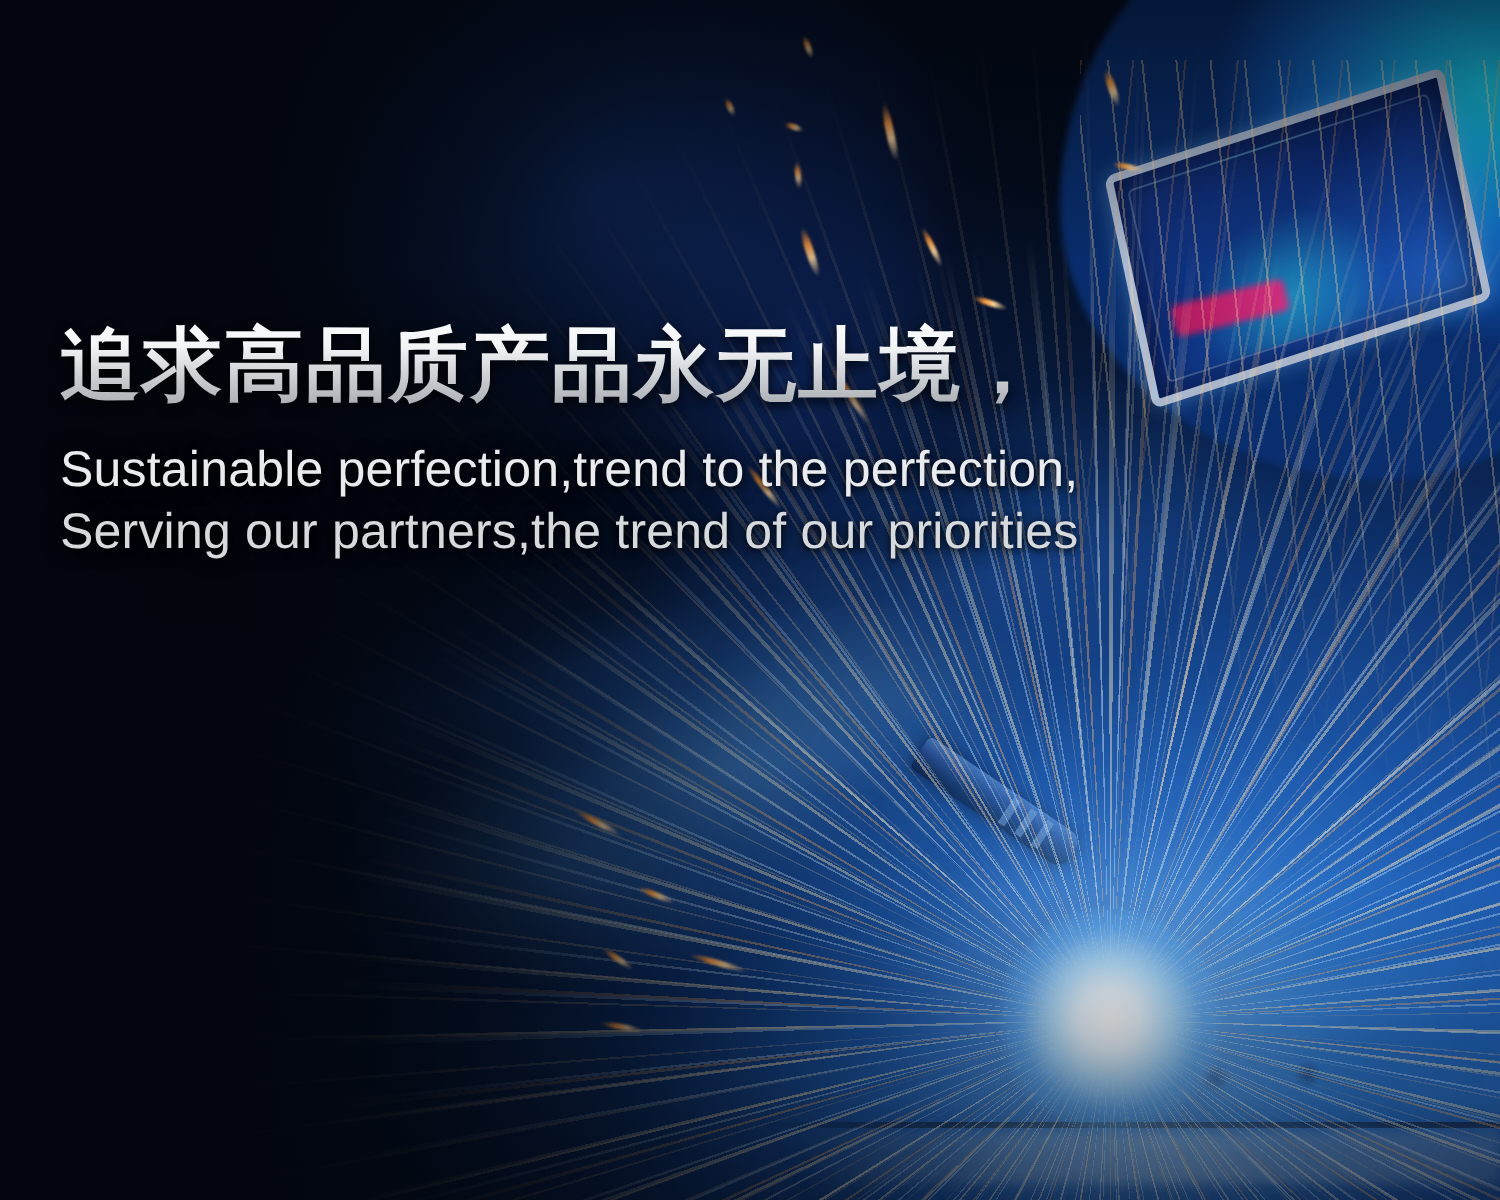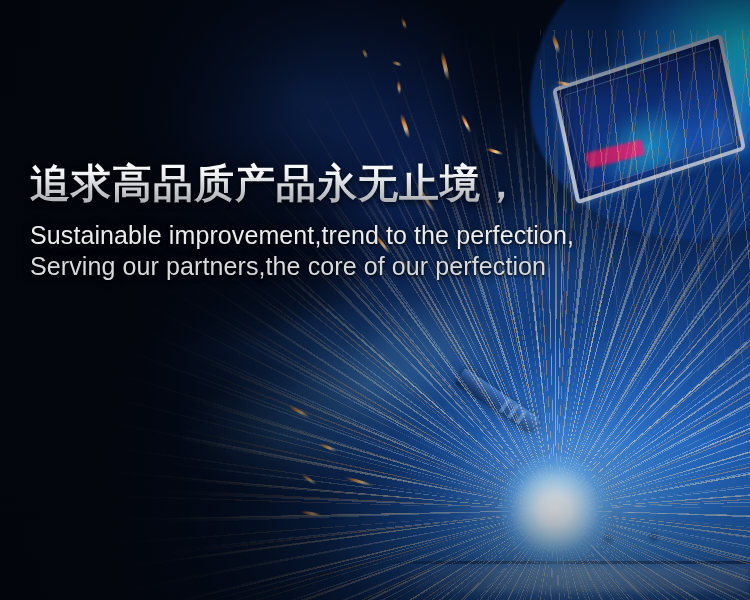--- a/index.html
+++ b/index.html
@@ -334,18 +334,18 @@
   <div class="stray-spark" style="left:300px; top:512px;  width:22px; height:3px; transform:rotate(10deg);"></div>
   <div class="stray-spark" style="left:360px; top:52px;   width:10px; height:3px; transform:rotate(66deg);"></div>
   <div class="stray-spark" style="left:300px; top:478px;  width:18px; height:3px; transform:rotate(34deg);"></div>
 
   <div class="bg-layer bg-vignette"></div>
   <div class="text-scrim"></div>
 
   <div class="copy">
     <div class="headline-line">追求高品质产品永无止境，</div>
     <div class="sub-wrap">
-      <div class="subline">Sustainable improvement,trend to the perfection,</div>
-      <div class="subline second">Serving our partners,the core of our perfection</div>
+      <div class="subline">Sustainable perfection,trend to the perfection,</div>
+      <div class="subline second">Serving our partners,the trend of our priorities</div>
     </div>
   </div>
 
 </div>
 
 </body></html>

